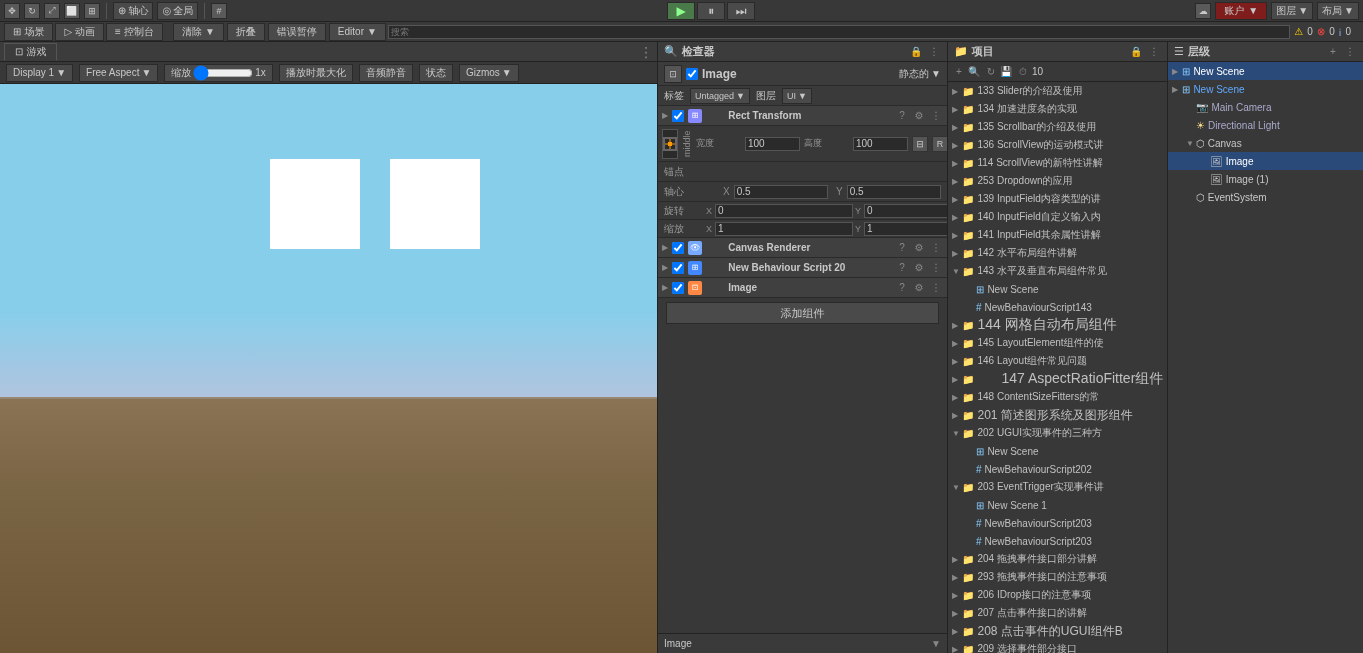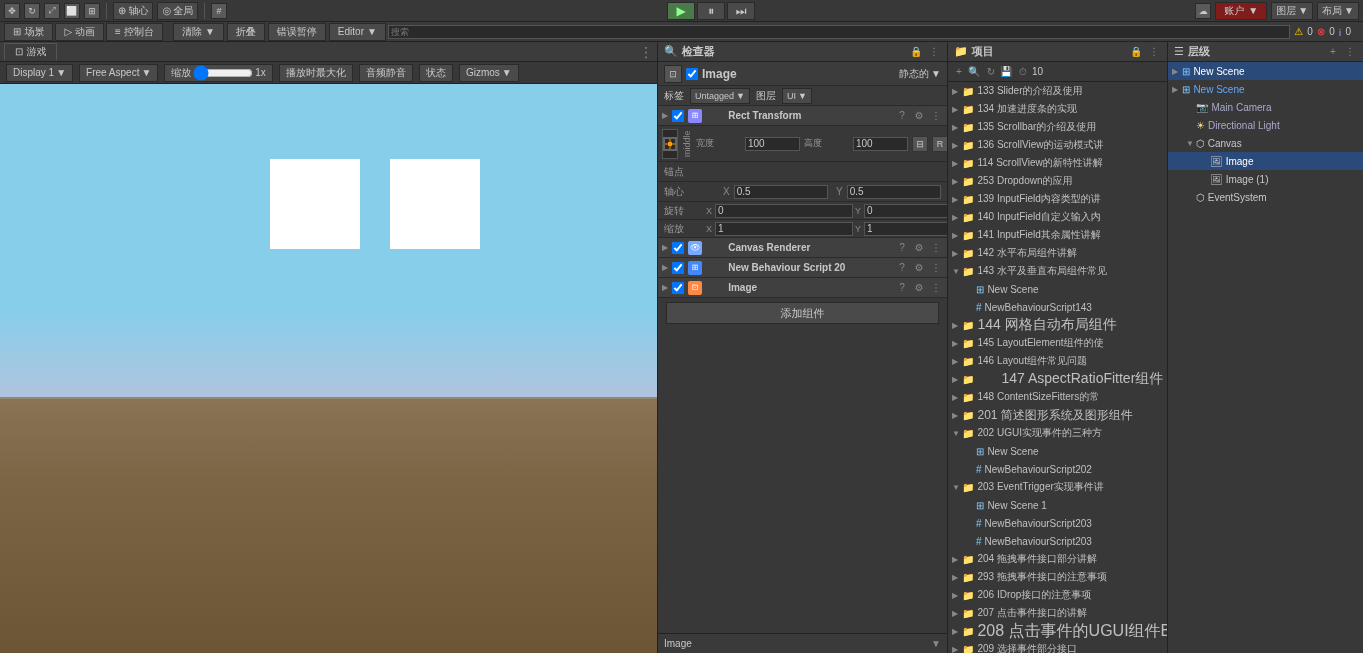--- a/index.html
+++ b/index.html
@@ -1098,21 +1098,21 @@
               <span style="font-size:10px; color:#c0c0c0;">206 IDrop接口的注意事项</span>
             </div>
             <div class="tree-item" style="padding-left: 4px;">
               <span style="width:10px; font-size:8px; color:#888; flex-shrink:0;">▶</span>
               <span style="color:#e8c060; margin-right:3px; font-size:10px;">📁</span>
               <span style="font-size:10px; color:#c0c0c0;">207 点击事件接口的讲解</span>
             </div>
             <div class="tree-item" style="padding-left: 4px;">
               <span style="width:10px; font-size:8px; color:#888; flex-shrink:0;">▶</span>
               <span style="color:#e8c060; margin-right:3px; font-size:10px;">📁</span>
-              <span style="font-size:16px; color:#c0c0c0;">208 点击事件的UGUI组件B</span>
+              <span style="font-size:12px; color:#c0c0c0;">208 点击事件的UGUI组件B</span>
             </div>
             <div class="tree-item" style="padding-left: 4px;">
               <span style="width:10px; font-size:8px; color:#888; flex-shrink:0;">▶</span>
               <span style="color:#e8c060; margin-right:3px; font-size:10px;">📁</span>
               <span style="font-size:10px; color:#c0c0c0;">209 选择事件部分接口</span>
             </div>
           </div>
       </div>
 
       <div class="hierarchy-panel">

